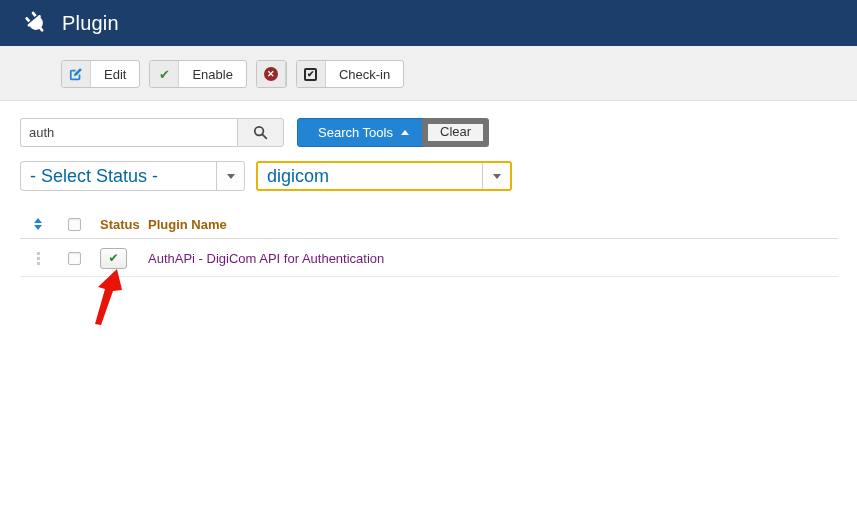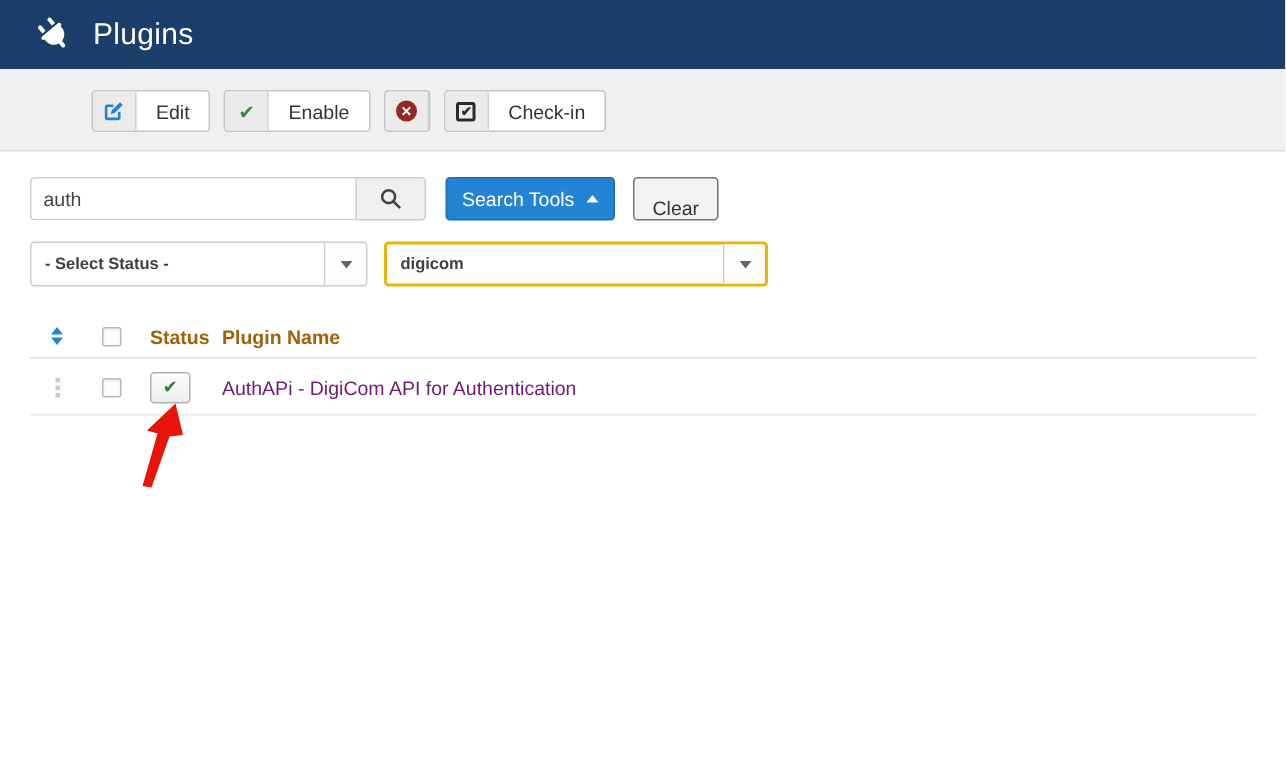--- a/index.html
+++ b/index.html
@@ -29,34 +29,34 @@
                    font-size:9px; color:#2a2a2a; font-weight:bold; line-height:1; }
 
   
   .search-input { position:absolute; left:20px; top:118px; width:217px; height:29px;
                   border:1px solid #ccc; border-right:none; border-radius:3px 0 0 3px;
                   padding:0 8px; font-size:13px; color:#444; outline:none;
                   font-family:"Liberation Sans", sans-serif; }
   .search-btn { position:absolute; left:237px; top:118px; width:47px; height:29px;
                 border:1px solid #ccc; background:#f0f0f0; border-radius:0 3px 3px 0;
                 display:flex; align-items:center; justify-content:center; cursor:pointer; }
-  .search-tools { position:absolute; left:297px; top:118px; height:29px; padding:0 10px;
+  .search-tools { position:absolute; left:297px; top:118px; height:29px; padding:0 20px;
                   background:#2384d3; border:1px solid #1d6fb5; border-radius:3px;
                   color:#fff; font-size:13px; display:flex; align-items:center; gap:8px; cursor:pointer;justify-content:flex-end; }
   .caret-up { width:0; height:0; border-left:4px solid transparent; border-right:4px solid transparent;
               border-bottom:5px solid #fff; }
   .clear-btn { position:absolute; left:422px; top:118px; height:29px; padding:0 12px;
-               background:#f3f3f3; border:1px solid #737373; border-radius:3px;
-               font-size:13px; color:#333; display:flex; align-items:flex-end; cursor:pointer; }
+               background:#f3f3f3; border:6px solid #737373; border-radius:3px;
+               font-size:13px; color:#333; display:flex; align-items:flex-start; cursor:pointer; }
 
   
   .sel { position:absolute; top:161px; height:30px; background:#fff; border:1px solid #ccc;
          border-radius:3px; display:flex; align-items:stretch; cursor:pointer; }
-  .sel-text { flex:1; display:flex; align-items:center; padding-left:9px; font-size:11px; color:#404040;
-              white-space:nowrap; overflow:hidden;font-weight:bold; }
+  .sel-text { flex:1; display:flex; align-items:center; padding-left:9px; font-size:18px; color:#0369a1;
+              white-space:nowrap; overflow:hidden; }
   .sel-caret { width:28px; border-left:1px solid #ccc; display:flex; align-items:center;
                justify-content:center; background:#fdfdfd; border-radius:0 3px 3px 0; }
   .caret-down { width:0; height:0; border-left:4px solid transparent; border-right:4px solid transparent;
                 border-top:5px solid #666; }
   .sel-status { left:20px; width:225px; }
   .sel-search { left:256px; width:256px; border:2px solid #eab308; }
   .sel-search .sel-caret { border-left:1px solid #ccc; }
   .sel-access { left:484px; width:217px; }
 
   
@@ -89,21 +89,21 @@
 </style>
 </head>
 <body>
 
 <div class="page">
 
   <div class="titlebar">
     <svg class="plug-ic" viewBox="0 0 384 512">
       <path fill="#ffffff" d="M96 0C78.3 0 64 14.3 64 32v96h64V32C128 14.3 113.7 0 96 0zM288 0c-17.7 0-32 14.3-32 32v96h64V32c0-17.7-14.3-32-32-32zM32 160c-17.7 0-32 14.3-32 32s14.3 32 32 32v32c0 77.4 55 142 128 156.8V480c0 17.7 14.3 32 32 32s32-14.3 32-32v-67.2C297 398 352 333.4 352 256v-32c17.7 0 32-14.3 32-32s-14.3-32-32-32H32z"></path>
     </svg>
-    <span class="title">Plugins</span>
+    <span class="title">Plugin</span>
   </div>
 
   <div class="toolbar"></div>
   <div class="tbtn-row">
 
     <div class="tbtn">
       <span class="ic">
         <svg width="14" height="14" viewBox="0 0 16 16">
           <path fill="none" stroke="#2384d3" stroke-width="2" d="M12 8.5V13a1 1 0 0 1-1 1H3a1 1 0 0 1-1-1V5a1 1 0 0 1 1-1h4.5"></path>
           <path fill="#2384d3" d="M5.5 10.5l.9-3L12.6 1.3l2.1 2.1-6.2 6.2z"></path>

